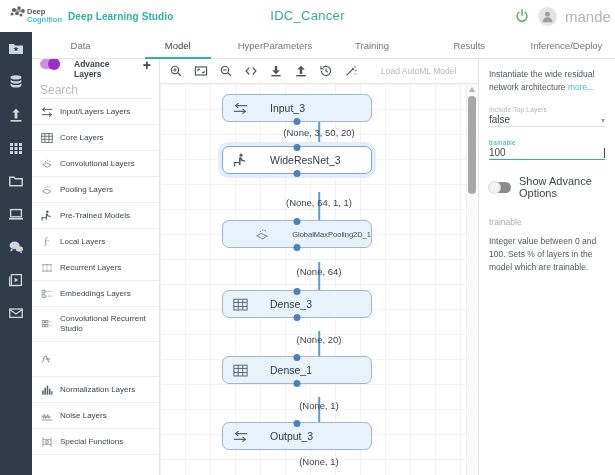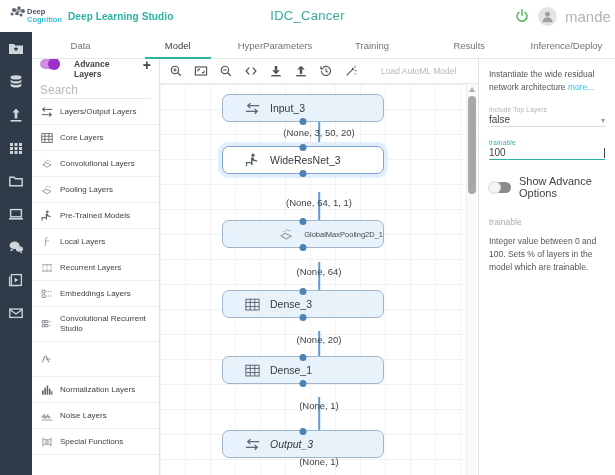--- a/index.html
+++ b/index.html
@@ -110,24 +110,24 @@
   .canvas {
     position:absolute; left:160px; top:84px; width:318px; height:391px;
     background:#fff;
     background-image:
       linear-gradient(to right, #f2f2f4 1px, transparent 1px),
       linear-gradient(to bottom, #f2f2f4 1px, transparent 1px);
     background-size:25px 25px;
     overflow:hidden;
   }
   .node {
-    position:absolute; left:62px; width:162px; height:28px;
+    position:absolute; left:62px; width:150px; height:28px;
     border:1px solid #9fb6cc; border-radius:7px;
     background:#e8f2fa;
-    display:flex; align-items:center; padding-left:21px; gap:9px;
+    display:flex; align-items:center; padding-left:9px; gap:21px;
     cursor:pointer;
   }
   .node.selected {
     background:#ffffff; border:1.4px solid #7aa4d8;
     box-shadow:0 0 0 4px #e4eefa;
   }
   .node-ico { width:17px; height:17px; flex:none; color:#56626d; display:block; }
   .node-lbl { font-size:10.5px; color:#2f3b44; }
   .node-lbl.small { font-size:7.5px; color:#3e4a53; }
   .port {
@@ -325,21 +325,21 @@
       <span class="search-ph">Search</span>
     </div>
 
     <div class="layer-item">
       <svg class="layer-ico" viewBox="0 0 16 16" fill="none" stroke="#5d656c" stroke-width="1.2">
           <path d="M14 5H3"></path>
           <path d="M5.6 2.6L3 5l2.6 2.4"></path>
           <path d="M2 11h11"></path>
           <path d="M10.4 8.6L13 11l-2.6 2.4"></path>
         </svg>
-      <span class="layer-txt">Layers/Output Layers</span>
+      <span class="layer-txt">Input/Layers Layers</span>
     </div>
     <div class="layer-item">
       <svg class="layer-ico" viewBox="0 0 16 16" fill="none" stroke="#5d656c" stroke-width="1">
           <rect x="2" y="3" width="12" height="10"></rect>
           <path d="M2 6h12M2 9.5h12M5.6 3v10M10.2 3v10"></path>
         </svg>
       <span class="layer-txt">Core Layers</span>
     </div>
     <div class="layer-item">
       <svg class="layer-ico" viewBox="0 0 16 16" fill="none" stroke="#8a9199" stroke-width="1">
@@ -530,21 +530,21 @@
       <svg class="node-ico" viewBox="0 0 18 18" fill="none" stroke="#56626d" stroke-width="1">
           <rect x="2" y="3.4" width="14" height="11.4"></rect>
           <path d="M2 6.8h14M2 11.2h14M6.6 3.4v11.4M11.4 3.4v11.4"></path>
         </svg>
       <span class="node-lbl">Dense_1</span>
       <span class="port top"></span>
       <span class="port bot"></span>
     </div>
     <div class="shape-lbl" style="top:316px;">(None, 1)</div>
 
-    <div class="node" style="top:346px;font-style:italic;">
+    <div class="node" style="top:338px;">
       <svg class="node-ico" viewBox="0 0 18 18" fill="none" stroke="#56626d" stroke-width="1.3">
           <path d="M16 6H4"></path>
           <path d="M6.8 3.4L4 6l2.8 2.6"></path>
           <path d="M2 12h12"></path>
           <path d="M11.2 9.4L14 12l-2.8 2.6"></path>
         </svg>
       <span class="node-lbl">Output_3</span>
       <span class="port top"></span>
     </div>
     <div class="shape-lbl" style="top:372px;">(None, 1)</div>

